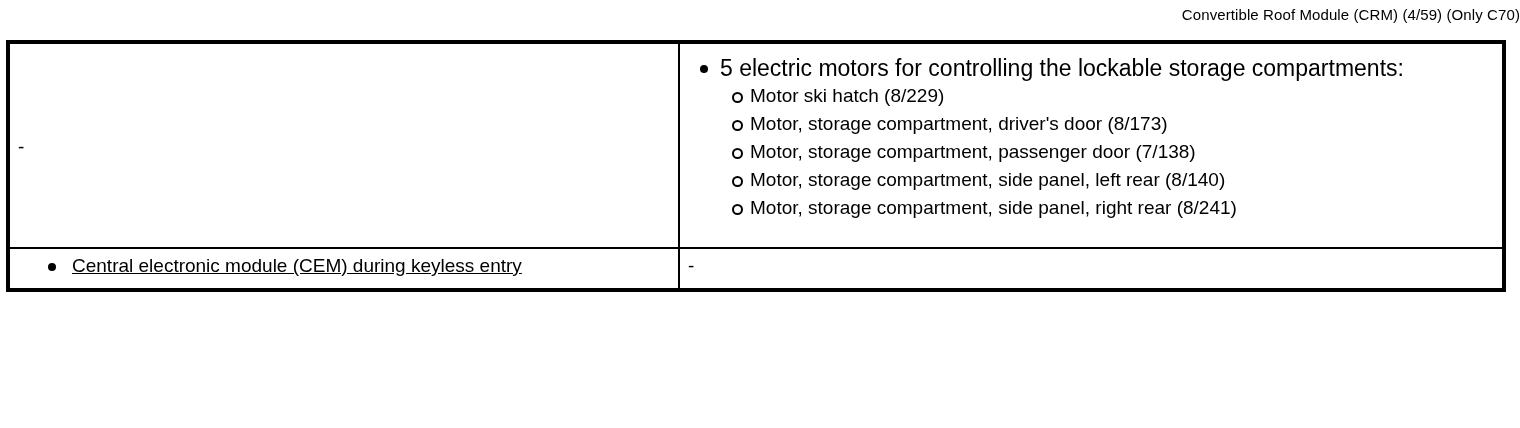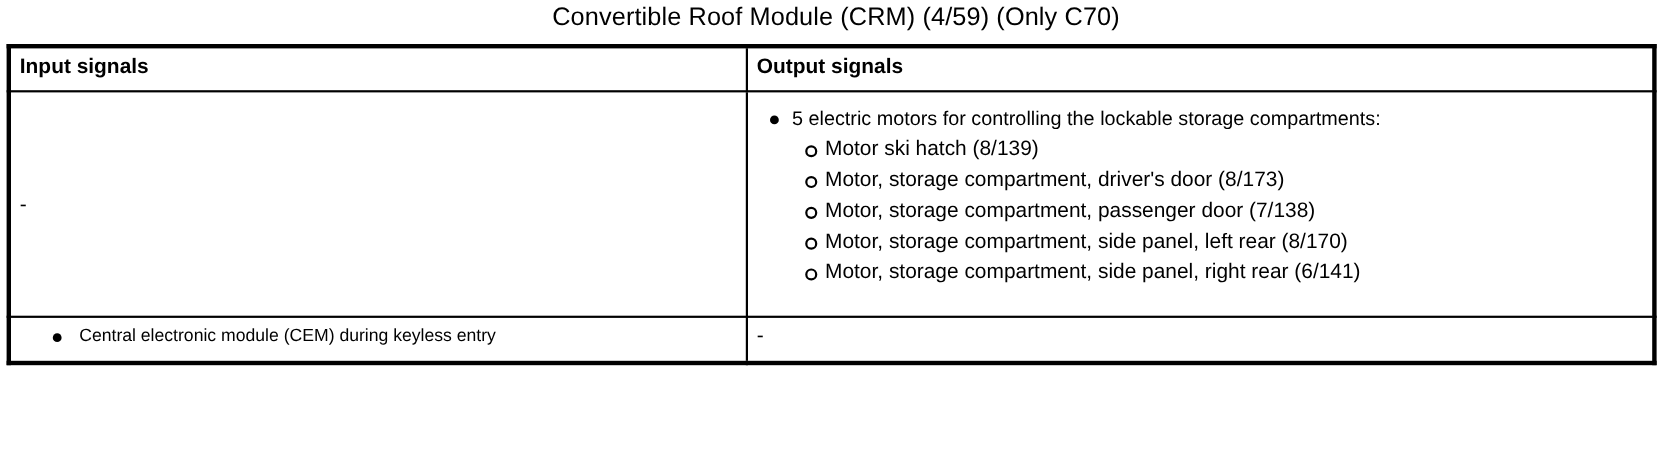--- a/index.html
+++ b/index.html
@@ -9,22 +9,22 @@
   }
   body {
     width: 1520px;
     height: 428px;
     font-family: "Liberation Sans", sans-serif;
     color: #000000;
     overflow: hidden;
   }
 
   #page-title {
-    text-align: center;
-    font-size: 23px;
+    text-align: right;
+    font-size: 15px;
     line-height: 22px;
     padding-top: 4px;
     letter-spacing: 0.1px;
     white-space: nowrap;
   }
 
   #signal-table {
     position: absolute;
     left: 6px;
     top: 40px;
@@ -74,21 +74,21 @@
   }
 
   ul.lvl1 {
     margin: 0;
     padding: 0;
     list-style: none;
   }
   ul.lvl1 > li.bullet-item {
     position: relative;
     padding-left: 32px;
-    font-size: 18px;
+    font-size: 23px;
     line-height: 28px;
     white-space: nowrap;
   }
   ul.lvl1 > li.bullet-item::before {
     content: "";
     position: absolute;
     left: 12px;
     top: 11px;
     width: 8px;
     height: 8px;
@@ -127,23 +127,24 @@
     height: 30px;
   }
   ul.cem-list {
     margin: 0;
     padding: 0;
     list-style: none;
   }
   ul.cem-list > li.bullet-item {
     position: relative;
     padding-left: 54px;
-    font-size: 16px;
+    font-size: 19px;
     line-height: 26px;
     white-space: nowrap;
+    text-decoration: underline;
   }
   ul.cem-list > li.bullet-item::before {
     content: "";
     position: absolute;
     left: 30px;
     top: 10px;
     width: 8px;
     height: 8px;
     background: #000000;
     border-radius: 50%;
@@ -159,45 +160,37 @@
 <body>
 
 <div id="page-title">Convertible Roof Module (CRM) (4/59) (Only C70)</div>
 
 <table id="signal-table">
   <colgroup>
     <col class="col-left">
     <col class="col-right">
   </colgroup>
   <tbody>
-    <tr>
-      <td>
-        <div class="cell-pad hdr">Input signals</div>
-      </td>
-      <td>
-        <div class="cell-pad hdr">Output signals</div>
-      </td>
-    </tr>
 
 
     <tr>
       <td class="tall-left">
         <div class="dash-center">-</div>
       </td>
       <td>
         <div class="motor-block">
           <ul class="lvl1">
             <li class="bullet-item">5 electric motors for controlling the lockable storage compartments:</li>
           </ul>
           <ul class="lvl2">
-            <li class="circle-item">Motor ski hatch (8/139)</li>
+            <li class="circle-item">Motor ski hatch (8/229)</li>
             <li class="circle-item">Motor, storage compartment, driver's door (8/173)</li>
             <li class="circle-item">Motor, storage compartment, passenger door (7/138)</li>
-            <li class="circle-item">Motor, storage compartment, side panel, left rear (8/170)</li>
-            <li class="circle-item">Motor, storage compartment, side panel, right rear (6/141)</li>
+            <li class="circle-item">Motor, storage compartment, side panel, left rear (8/140)</li>
+            <li class="circle-item">Motor, storage compartment, side panel, right rear (8/241)</li>
           </ul>
         </div>
       </td>
     </tr>
 
 
     <tr>
       <td>
         <div class="cem-cell">
           <ul class="cem-list">

